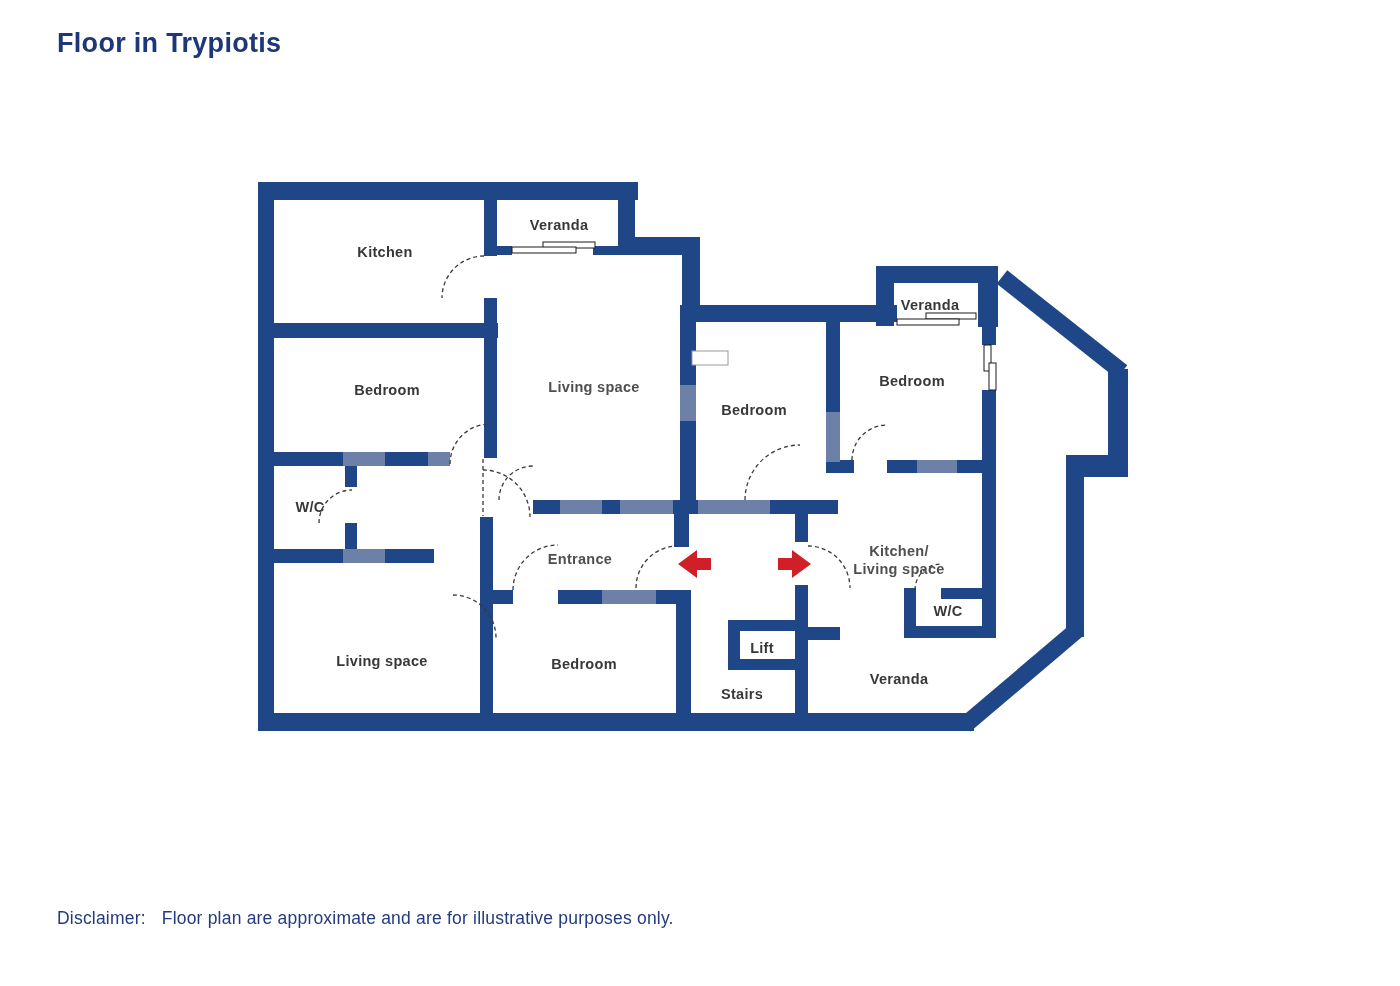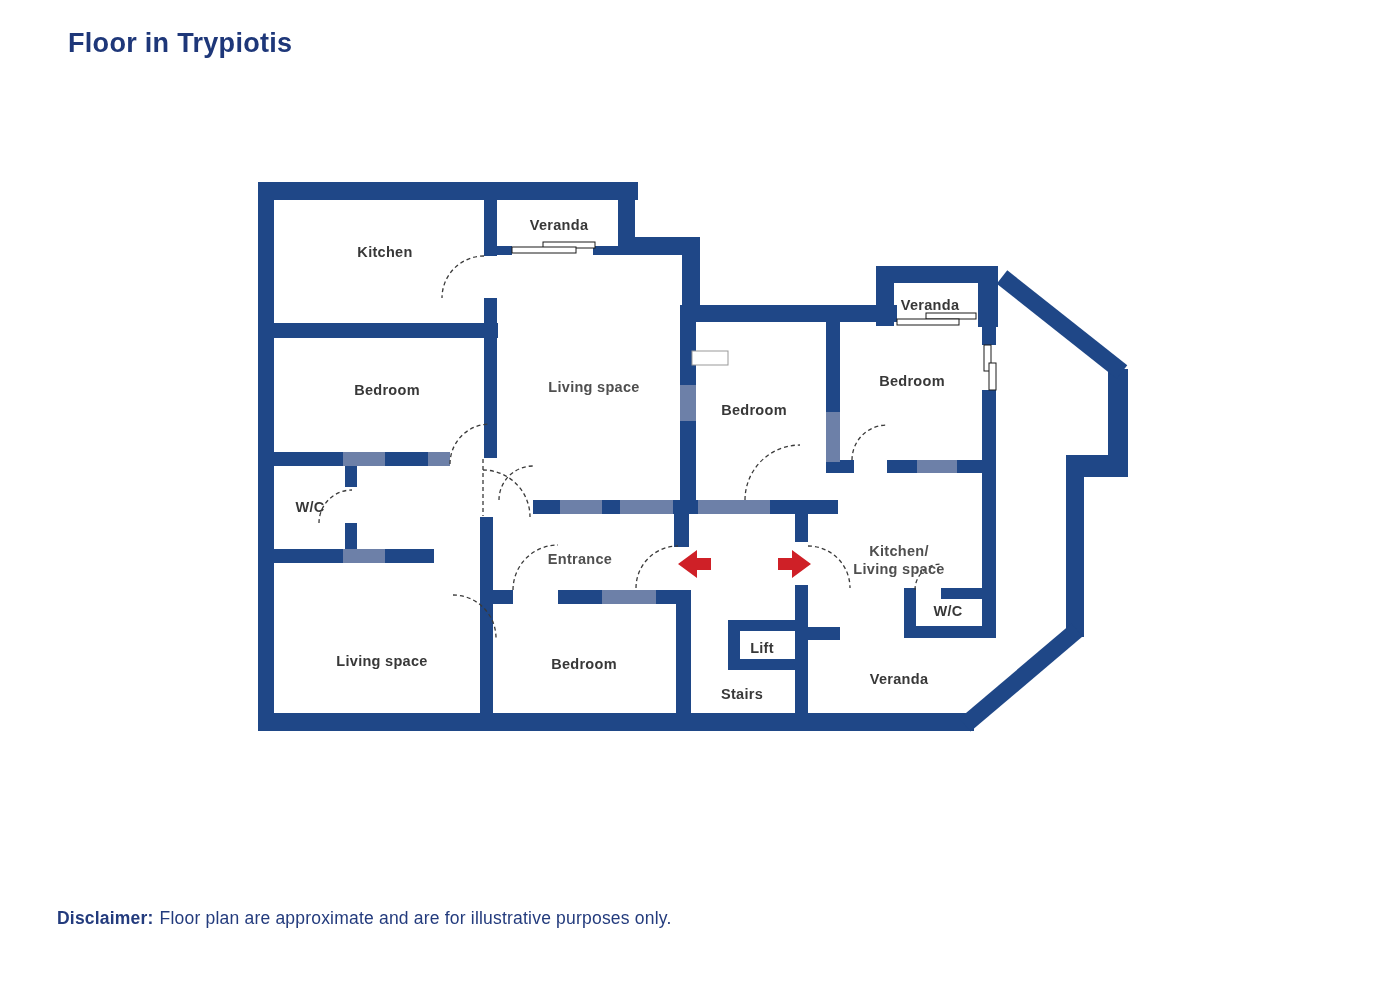--- a/index.html
+++ b/index.html
@@ -7,27 +7,26 @@
     position:relative;
     width:1400px;height:986px;
     background:#ffffff;
     font-family:"Liberation Sans", sans-serif;
     overflow:hidden;
   }
   .page-title{
     position:absolute;left:57px;top:28px;
     font-size:27px;font-weight:700;letter-spacing:.3px;
     color:#1e3779;
-    margin-left:11px;
   }
   .disclaimer{
     position:absolute;left:57px;top:908px;
     font-size:17.5px;color:#233b7d;letter-spacing:.2px;
   }
-  .disclaimer .dlabel{font-weight:700;margin-right:6px;}
+  .disclaimer .dlabel{font-weight:400;margin-right:16px;}
   svg.plan{position:absolute;left:0;top:0;}
   .wall{fill:#1f4787;}
   .wallstroke{stroke:#1f4787;stroke-width:17;fill:none;}
   .lintel{fill:#6d80a8;}
   .win{fill:#ffffff;stroke:#1a1a1a;stroke-width:1;}
   .win-soft{fill:#ffffff;stroke:#999999;stroke-width:1;}
   .arc{fill:none;stroke:#3a3a3a;stroke-width:1.3;stroke-dasharray:4 3;}
   .arrow{fill:#cf2027;}
   .room-label{
     font-family:"Liberation Sans", sans-serif;

